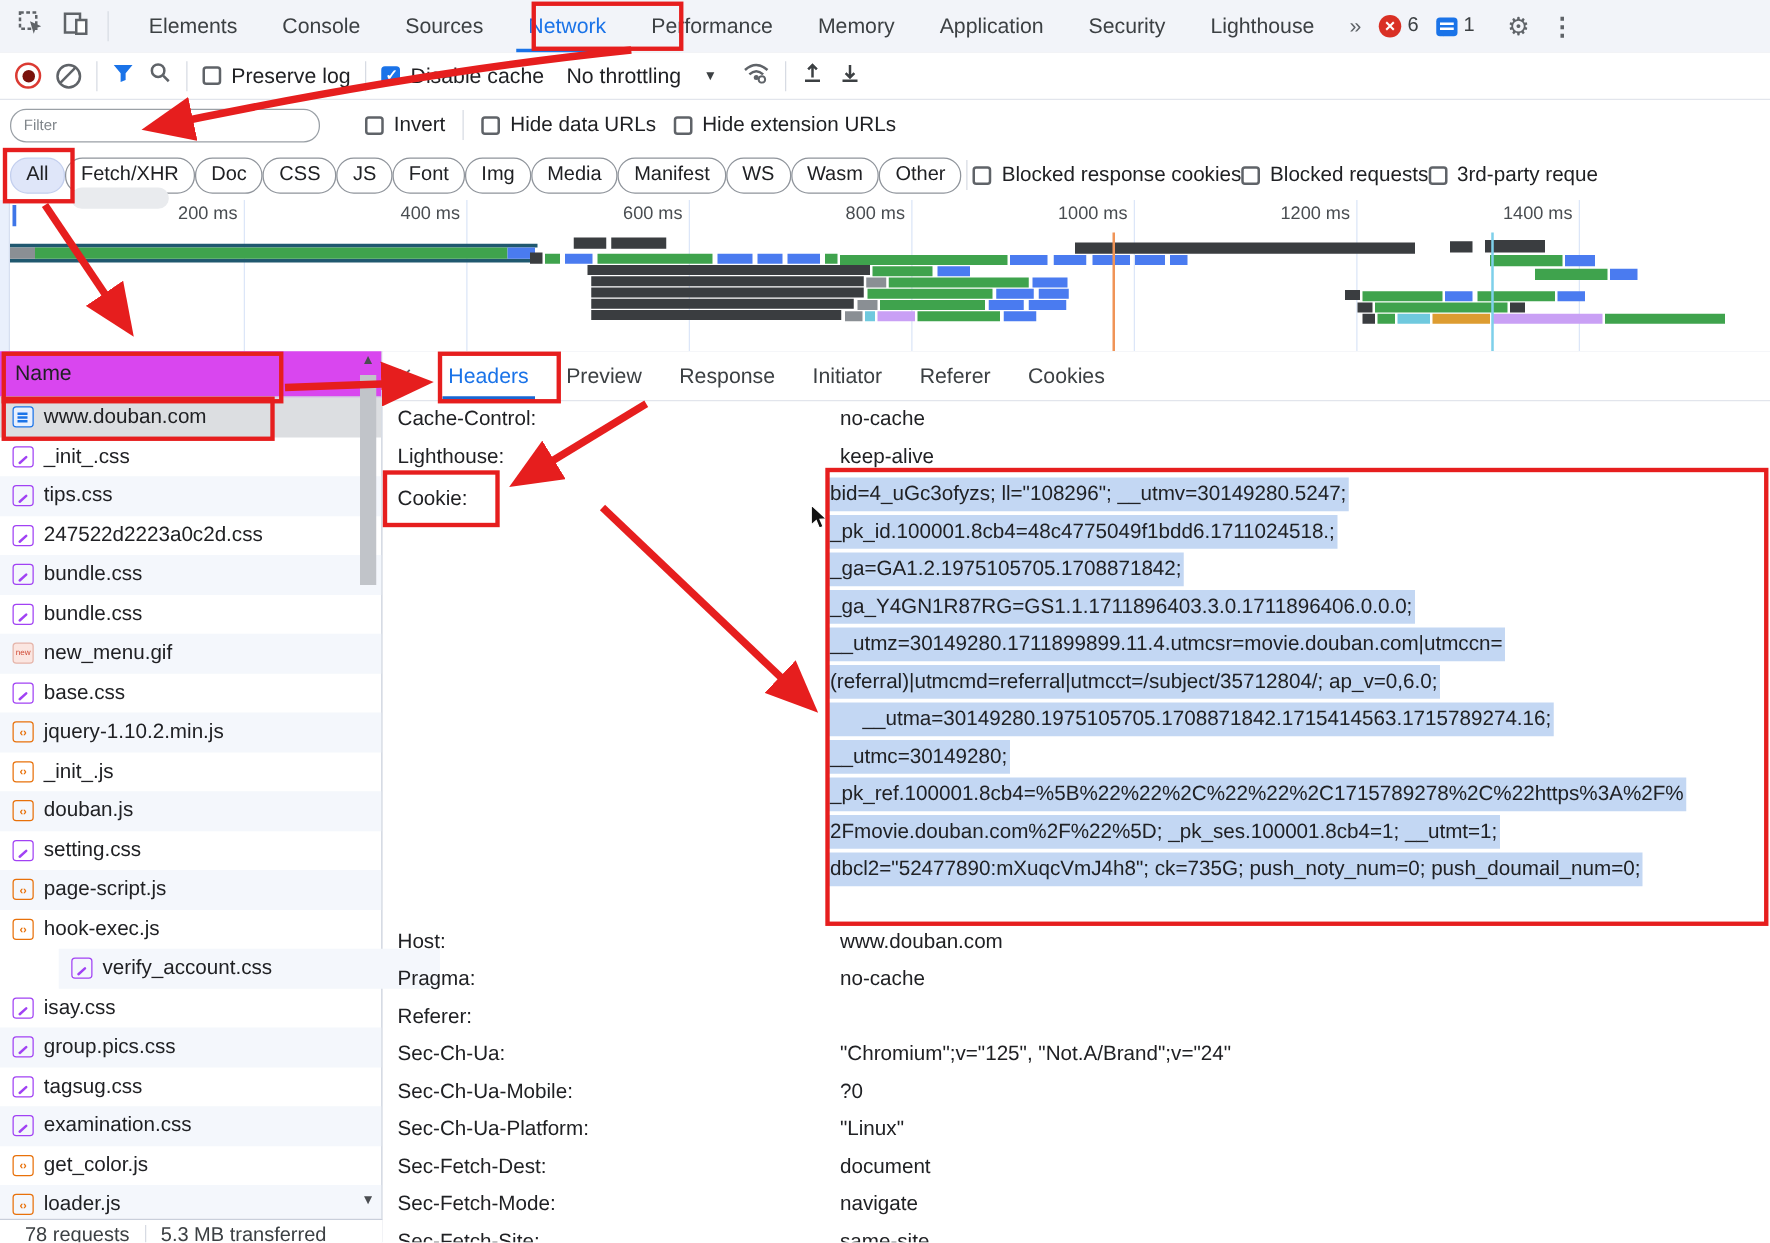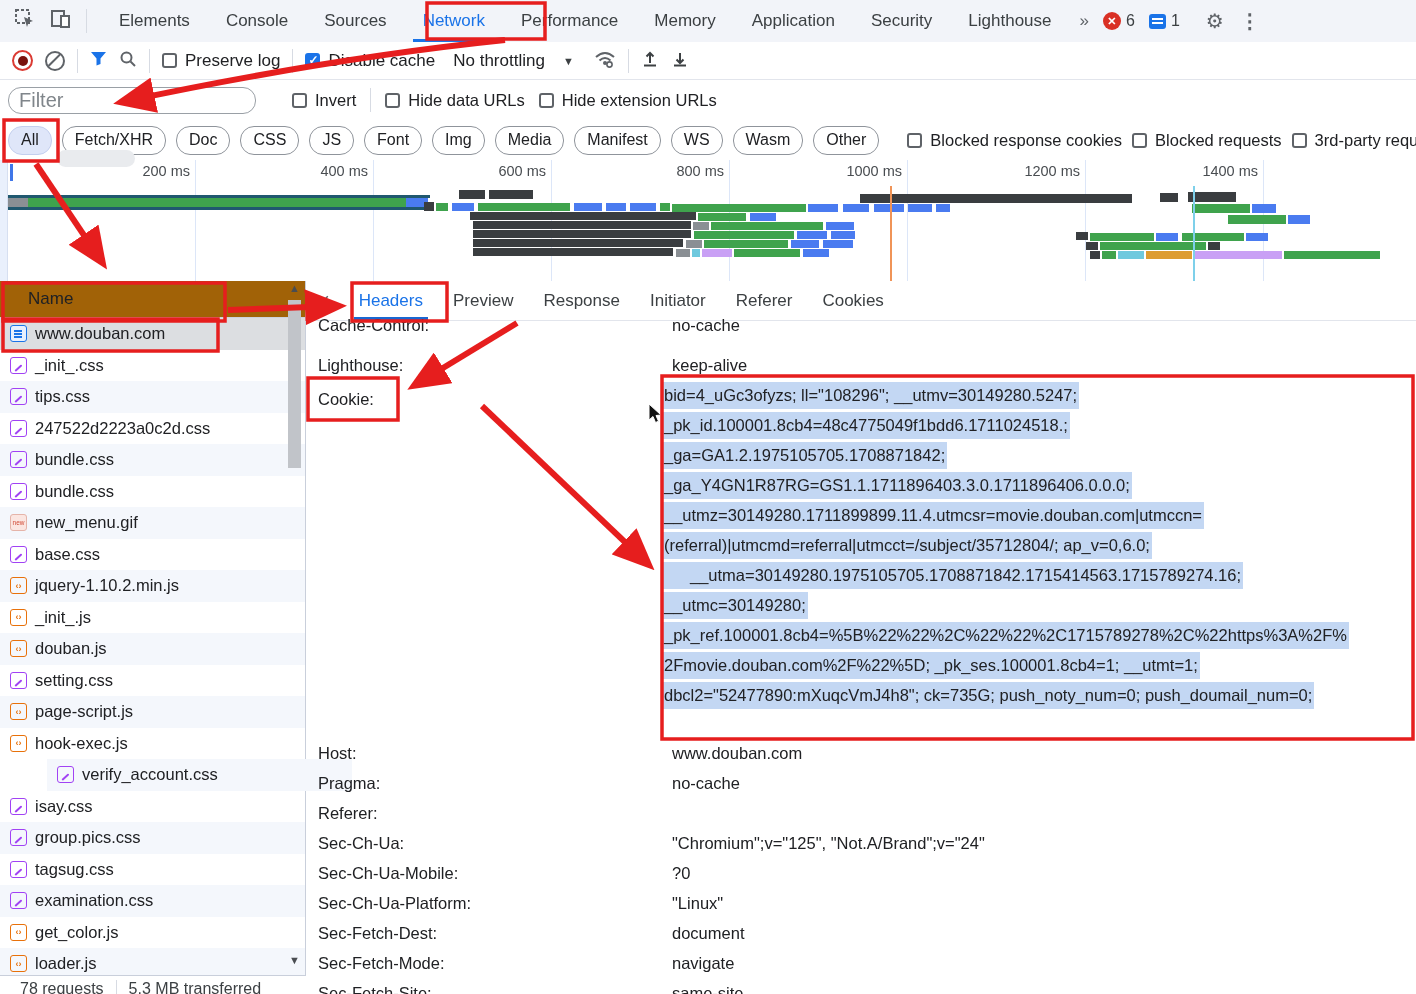--- a/index.html
+++ b/index.html
@@ -28,41 +28,41 @@
   .recbtn i{display:block;width:10px;height:10px;border-radius:50%;background:#7a120c;}
   .clearbtn{width:16px;height:16px;border-radius:50%;border:2px solid #5f6368;position:relative;}
   .clearbtn::after{content:"";position:absolute;left:-1px;top:6.5px;width:17px;height:2px;background:#5f6368;transform:rotate(-45deg);}
   .cbrow{display:flex;align-items:center;gap:8px;font-size:17px;color:#202124;}
   .cbx{width:15px;height:15px;border:2px solid #5f6368;border-radius:3px;background:#fff;box-sizing:border-box;flex:none;}
   .cbx.on{background:#1a73e8;border-color:#1a73e8;position:relative;}
   .cbx.on::after{content:"✓";color:#fff;font-size:12px;font-weight:bold;position:absolute;left:1px;top:-2px;}
   .ddcaret{font-size:11px;color:#3c4043;margin-left:10px;}
   
   #filterrow{left:0;top:80px;width:1416px;height:40px;display:flex;align-items:center;gap:14px;padding-left:8px;box-sizing:border-box;background:#fff;}
-  #filterinput{width:248px;height:27px;border:1px solid #9aa0a6;border-radius:13px;padding:0 10px;font-size:20px;
+  #filterinput{width:248px;height:27px;border:1px solid #9aa0a6;border-radius:13px;padding:0 10px;font-size:12px;
                font-family:"Liberation Sans",sans-serif;color:#202124;outline:none;box-sizing:border-box;}
   #filterinput::placeholder{color:#80868b;}
   
-  #pillsrow{left:0;top:120px;width:1416px;height:40px;display:flex;align-items:center;gap:10px;padding-left:8px;box-sizing:border-box;background:#fff;}
+  #pillsrow{left:0;top:120px;width:1416px;height:40px;display:flex;align-items:center;padding-left:8px;box-sizing:border-box;background:#fff;}
   .pill{height:27px;display:flex;align-items:center;padding:0 12px;border:1.3px solid #8f949b;border-radius:14px;
         font-size:16px;color:#202124;background:#fff;}
   .pill.sel{background:#dfe6f9;border-color:#c3cfee;}
   
   #overview{left:0;top:160px;width:1416px;height:121px;background:#fff;border-bottom:1px solid #c9cfdb;overflow:hidden;}
   .gridline{position:absolute;top:0;width:1px;height:121px;background:#dce6f8;}
   .ticklabel{position:absolute;top:3px;font-size:14.5px;color:#494d51;transform:translateX(-100%);padding-right:5px;}
   .ovbar{position:absolute;}
   .ovmarker{position:absolute;top:26px;width:2px;height:95px;}
   #leftstrip{left:0;top:160px;width:7px;height:121px;background:#e9f0fc;border-right:1px solid #d6dff0;}
   #ghostpill{left:57px;top:150px;width:78px;height:17px;background:#e9ebee;border-radius:9px;}
   #ibeam{left:10px;top:164px;width:3px;height:17px;background:#3f76e8;}
   
   #listpanel{left:0;top:281px;width:306px;height:713px;background:#fff;border-right:1px solid #c9cfdb;box-sizing:border-box;}
-  #listheader{position:absolute;left:0;top:0;width:305px;height:37px;background:#a16207;border-bottom:1px solid #cdd3dd;
-              font-size:17px;color:#202124;display:flex;align-items:center;padding-left:28px;box-sizing:border-box;}
+  #listheader{position:absolute;left:0;top:0;width:305px;height:37px;background:#d946ef;border-bottom:1px solid #cdd3dd;
+              font-size:17px;color:#202124;display:flex;align-items:center;padding-left:12px;box-sizing:border-box;}
   .reqrow{position:absolute;left:0;width:305px;height:31.5px;display:flex;align-items:center;gap:8px;padding-left:10px;box-sizing:border-box;font-size:16.5px;white-space:nowrap;overflow:hidden;}
   .reqrow.stripe{background:#f4f7fc;align-items:center;}
   .reqrow.selrow{background:#dcdee1;}
   .ficon{width:17px;height:17px;flex:none;border-radius:3px;box-sizing:border-box;position:relative;}
   .ficon.css{border:1.6px solid #a142f4;}
   .ficon.css::after{content:"";position:absolute;left:3px;top:9px;width:9px;height:2.4px;background:#a142f4;transform:rotate(-42deg);border-radius:2px;}
   .ficon.js{border:1.6px solid #e8710a;color:#e8710a;font-size:9px;font-weight:bold;display:flex;align-items:center;justify-content:center;}
   .ficon.doc{border:1.6px solid #1a73e8;background:#e8f0fe;}
   .ficon.doc::after{content:"";position:absolute;left:3px;top:3.5px;width:8px;height:1.8px;background:#1a73e8;box-shadow:0 3px 0 #1a73e8,0 6px 0 #1a73e8;}
   .ficon.img{background:#fbe6e1;border:1px solid #e5b4a9;color:#d04a35;font-size:6.5px;display:flex;align-items:center;justify-content:center;}
@@ -429,21 +429,21 @@
     <span class="closex">×</span>
   <div class="dtab active">Headers</div>
       <div class="dtab">Preview</div>
       <div class="dtab">Response</div>
       <div class="dtab">Initiator</div>
       <div class="dtab">Referer</div>
       <div class="dtab">Cookies</div>
     </div>
 
   <div id="detailbody">
-      <div class="kvrow abs" style="top: 310px; left: 0px; width: 1416px;">
+      <div class="kvrow abs" style="top: 320px; left: 0px; width: 1416px;">
         <span class="kvkey">Cache-Control:</span>
         <span class="kvval">no-cache</span>
       </div>
       <div class="kvrow abs" style="top: 350px; left: 0px; width: 1416px;">
         <span class="kvkey">Lighthouse:</span>
         <span class="kvval">keep-alive</span>
       </div>
       <div class="kvrow abs" style="top: 384px; left: 0px; width: 1416px;">
         <span class="kvkey">Cookie:</span>
       </div>

